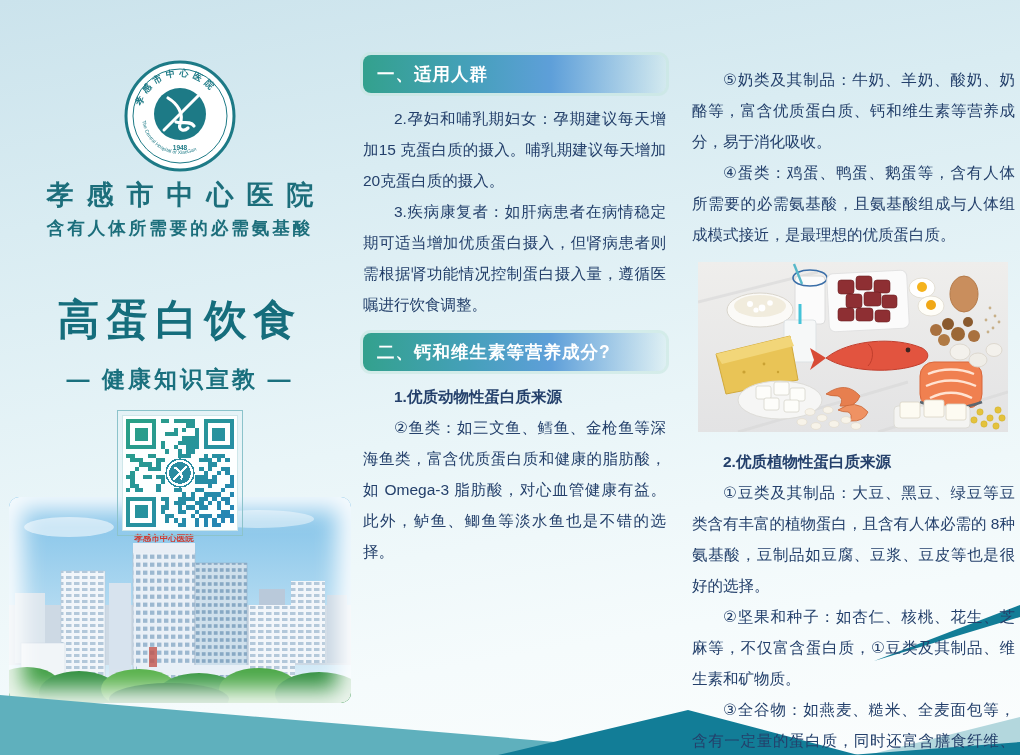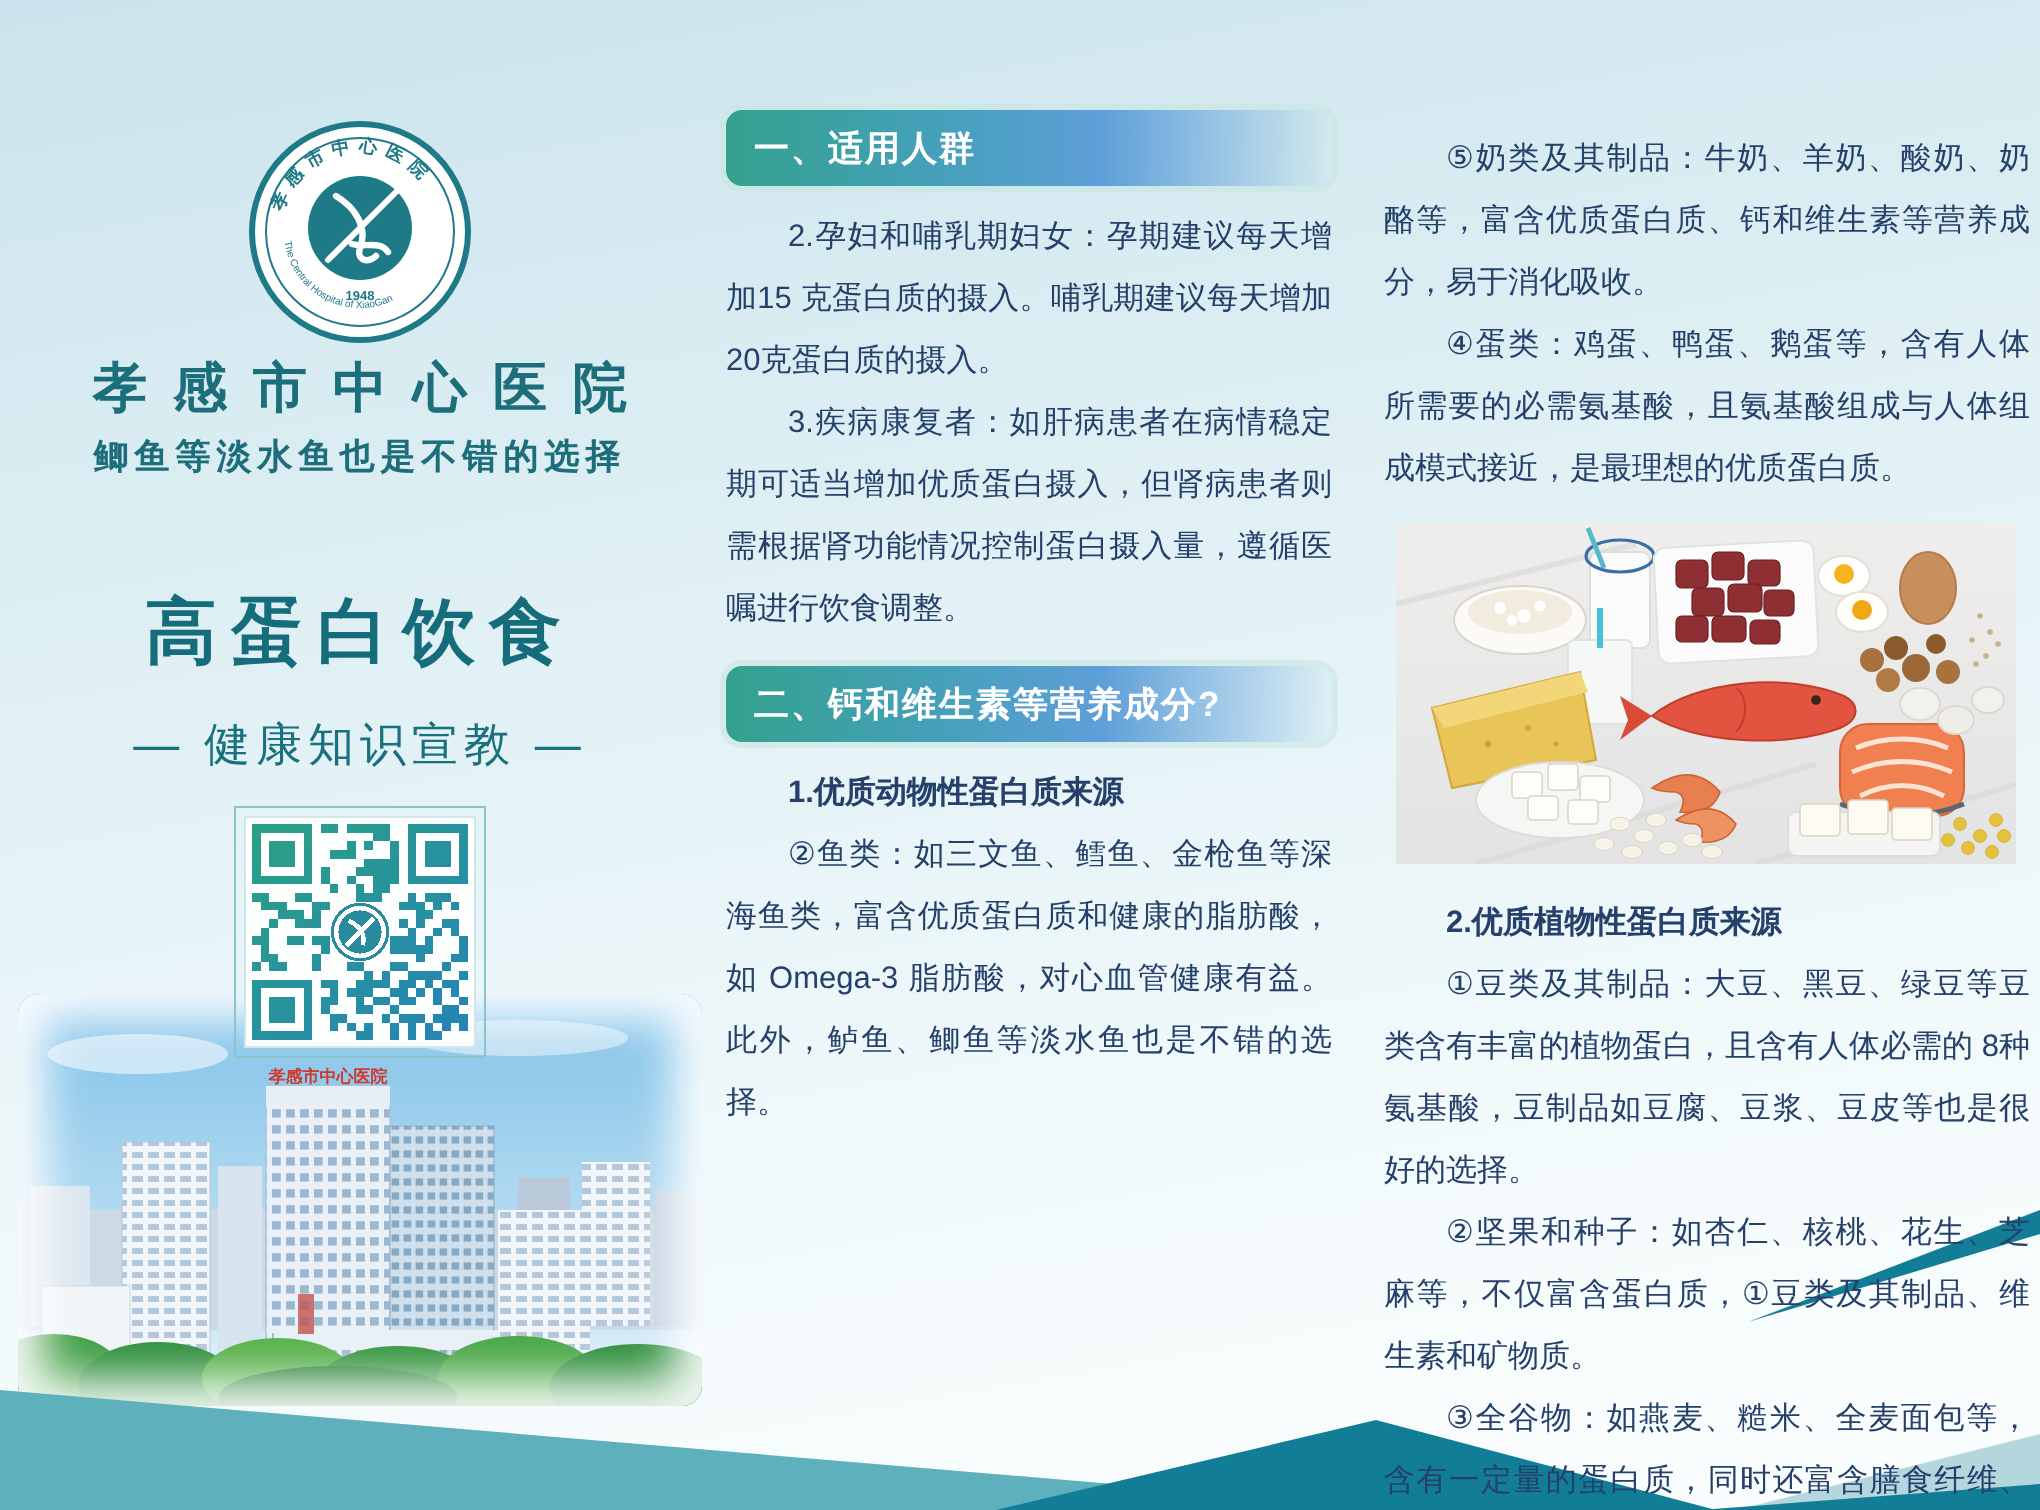--- a/index.html
+++ b/index.html
@@ -8,22 +8,22 @@
     font-family:"Liberation Sans","DejaVu Sans",sans-serif;
     background:linear-gradient(170deg,#cbe3ec 0%,#d9ecf2 25%,#e9f5f8 55%,#f5fbfc 80%,#fbfdfd 100%);
   }
   
   .col-left{position:absolute;left:0;top:0;width:360px;height:755px;z-index:3;text-align:center;}
   .logo-wrap{margin:60px auto 8px auto;width:112px;height:112px;}
   .hosp-name{font-family:"DejaVu Serif","Liberation Serif",serif;font-weight:bold;
     color:#1c6e7b;font-size:27px;letter-spacing:13px;margin-left:13px;line-height:30px;}
   .hosp-sub{font-family:"DejaVu Serif","Liberation Serif",serif;font-weight:bold;
     color:#1c6e7b;font-size:17.5px;letter-spacing:3px;margin-top:6px;}
-  .big-title{margin-top:52px;font-size:36px;font-weight:bold;color:#156d7c;letter-spacing:7px;}
-  .sub-title{margin-top:16px;font-size:23px;font-weight:normal;color:#1a707e;letter-spacing:3px;}
+  .big-title{margin-top:52px;font-size:42px;font-weight:bold;color:#156d7c;letter-spacing:7px;}
+  .sub-title{margin-top:16px;font-size:23px;font-weight:bold;color:#1a707e;letter-spacing:3px;}
   .qr-frame{margin:20px auto 0 auto;width:108px;height:108px;background:#fdffff;
     outline:1.5px solid #8cc3cb;outline-offset:4px;border:1px solid #cfe7ea;padding:3px;}
   .qr-frame svg{display:block;width:100%;height:100%;}
   
   .photo{position:absolute;left:9px;top:497px;width:342px;height:206px;border-radius:10px;
     overflow:hidden;z-index:1;}
   .photo svg{display:block;}
   .photo::after{content:"";position:absolute;inset:0;border-radius:10px;pointer-events:none;
     box-shadow:inset 0 0 22px 14px rgba(255,255,255,0.92);}
   
@@ -63,21 +63,21 @@
         <textPath href="#arcBot" startOffset="4%">The Central Hospital of XiaoGan</textPath>
       </text>
       <circle cx="56" cy="54" r="26" fill="#1d7a86"></circle>
       <path d="M40,70 L74,36" stroke="#ffffff" stroke-width="3" stroke-linecap="round"></path>
       <path d="M44,38 C54,44 60,54 56,64 C54,70 60,72 64,68 M52,62 C58,64 66,60 70,66" stroke="#ffffff" stroke-width="3.2" fill="none" stroke-linecap="round"></path>
       <text x="56" y="90" font-size="6.5" fill="#1d7a86" text-anchor="middle" font-weight="bold">1948</text>
     </svg>
   </div>
 
   <div class="hosp-name">孝感市中心医院</div>
-  <div class="hosp-sub">鲫鱼等淡水鱼也是不错的选择</div>
+  <div class="hosp-sub">含有人体所需要的必需氨基酸</div>
 
   <div class="big-title">高蛋白饮食</div>
   <div class="sub-title">— 健康知识宣教 —</div>
 
   <div class="qr-frame">
     <svg id="qr" viewBox="0 0 25 25" xmlns="http://www.w3.org/2000/svg" shape-rendering="crispEdges">
       <defs>
         <linearGradient id="qg" x1="0" y1="0" x2="25" y2="25" gradientUnits="userSpaceOnUse">
           <stop offset="0" stop-color="#2aa184"></stop>
             <stop offset="1" stop-color="#2583b8"></stop>

